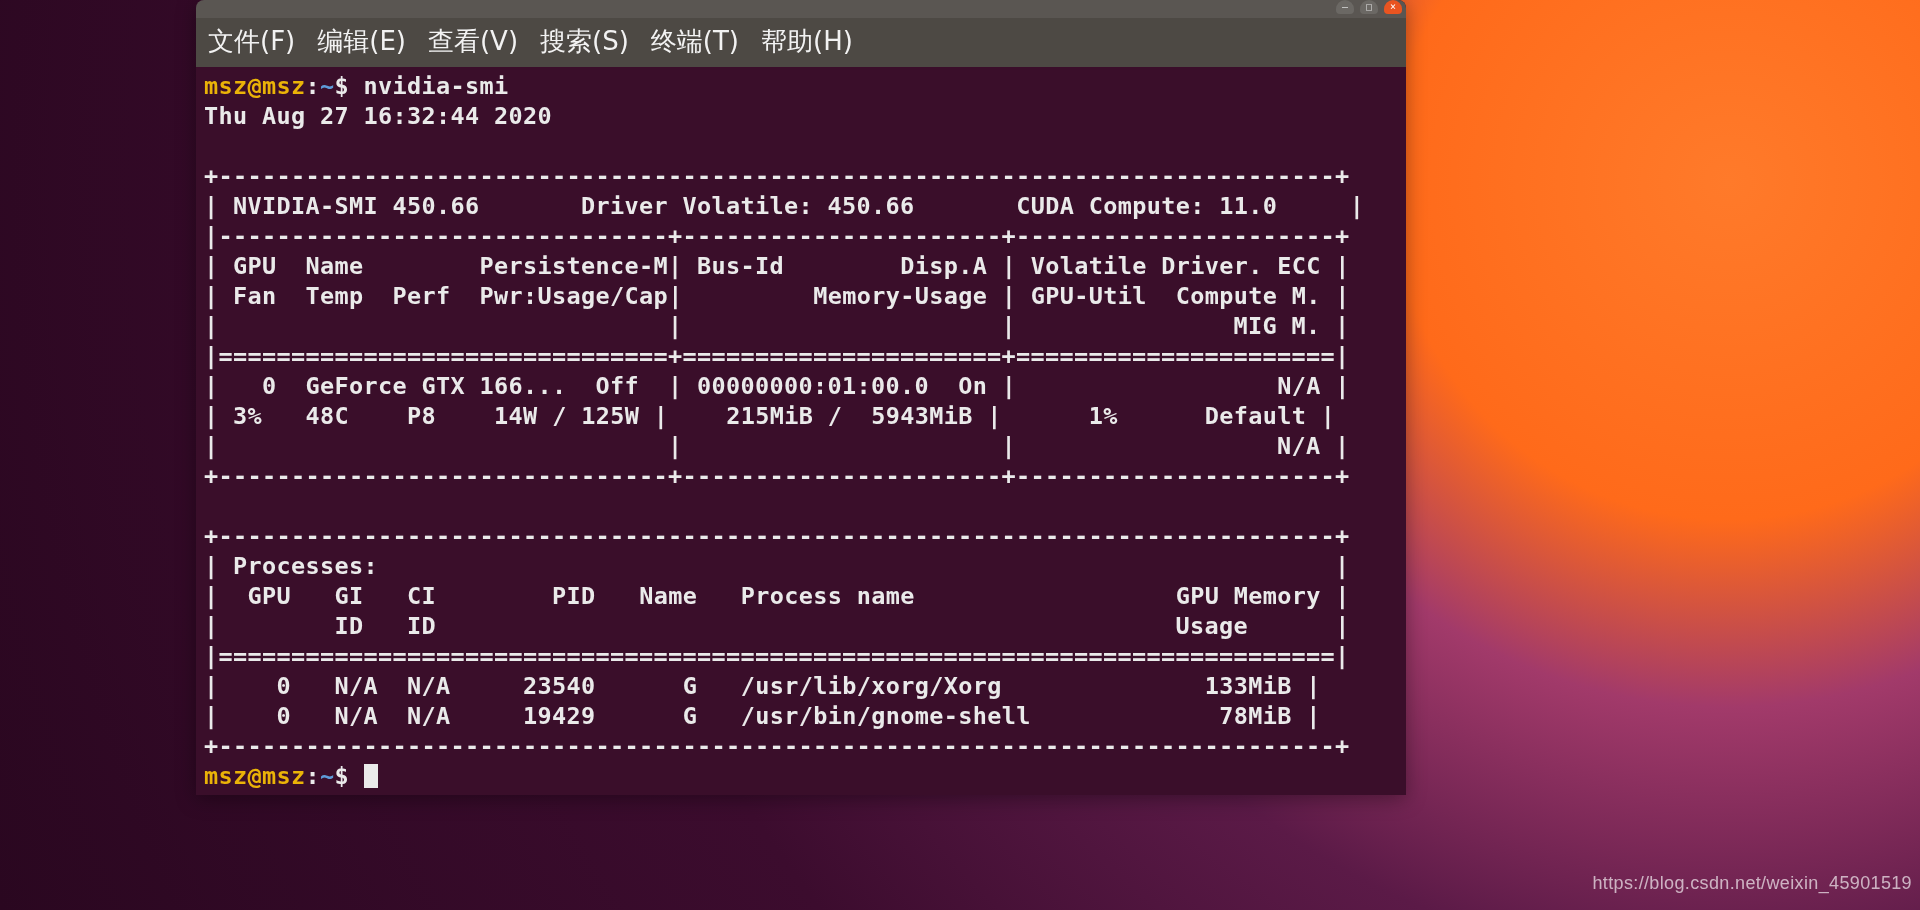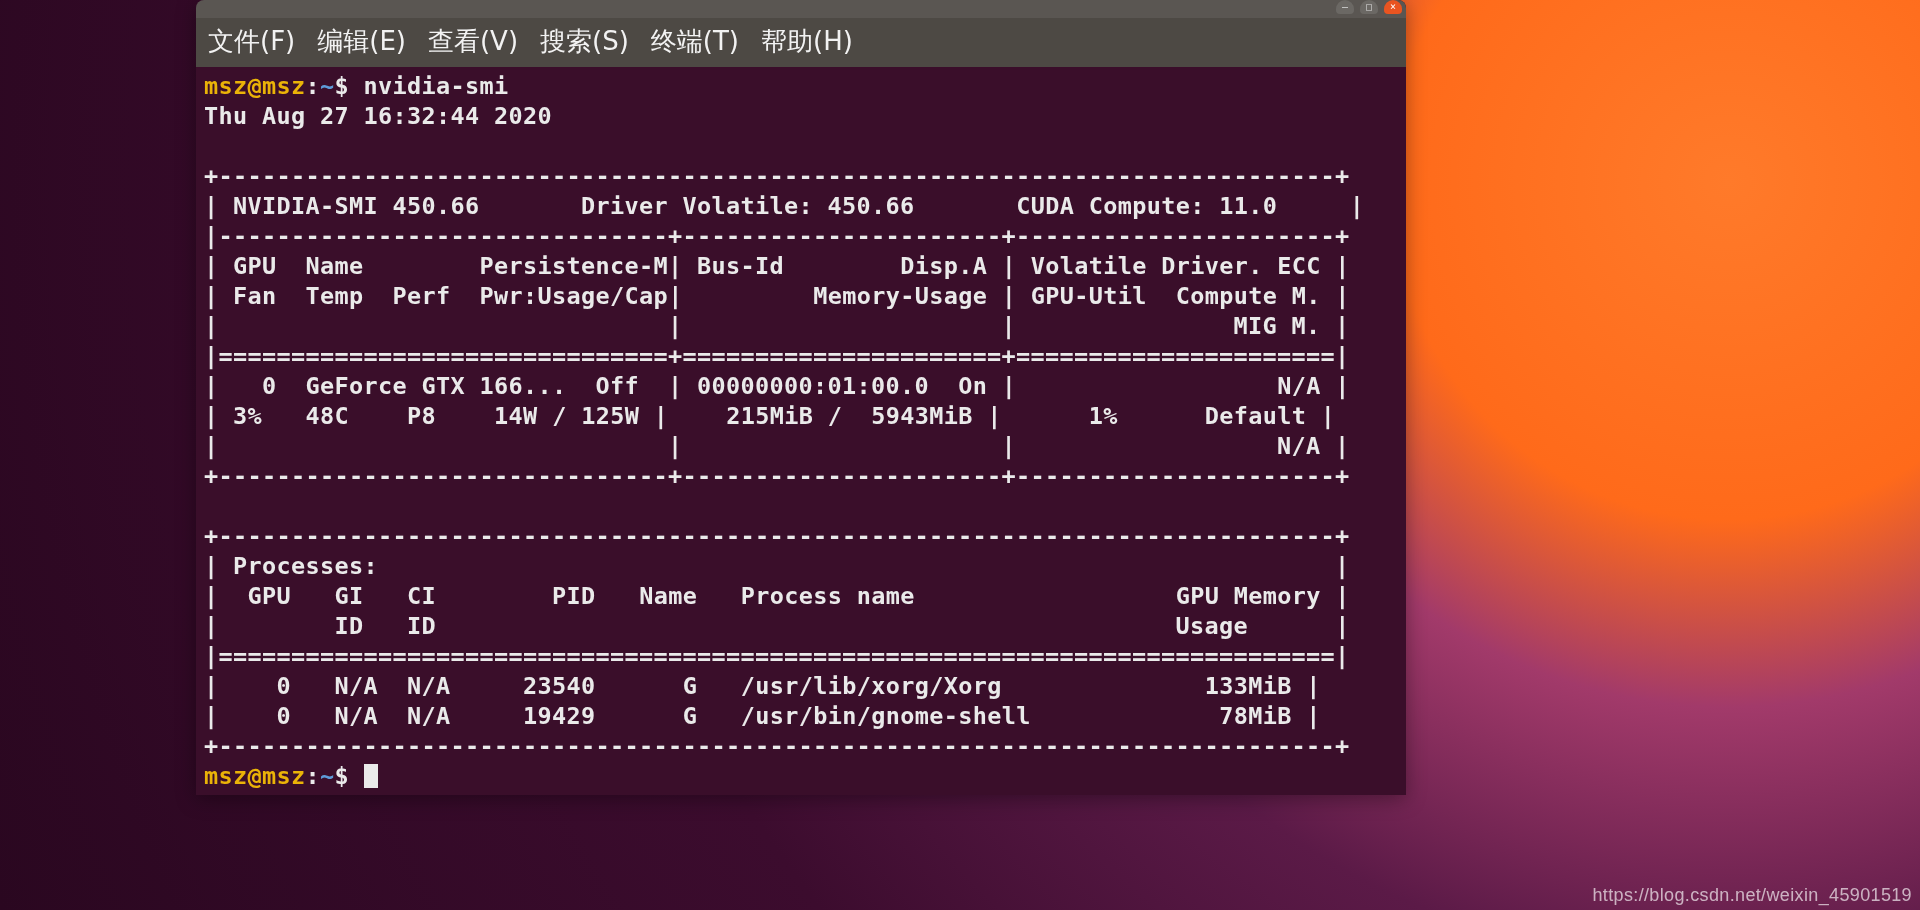--- a/index.html
+++ b/index.html
@@ -78,21 +78,21 @@
     display: inline-block;
     width: 14px;
     height: 24px;
     background: #eaeaea;
     vertical-align: -4px;
   }
 
   .watermark {
     position: absolute;
     right: 8px;
-    bottom: 4px;
+    bottom: 16px;
     color: rgba(255,255,255,.65);
     font-family: sans-serif;
     font-size: 18px;
     letter-spacing: .02em;
   }
 </style>
 </head>
 <body>
 
 <div class="window">

